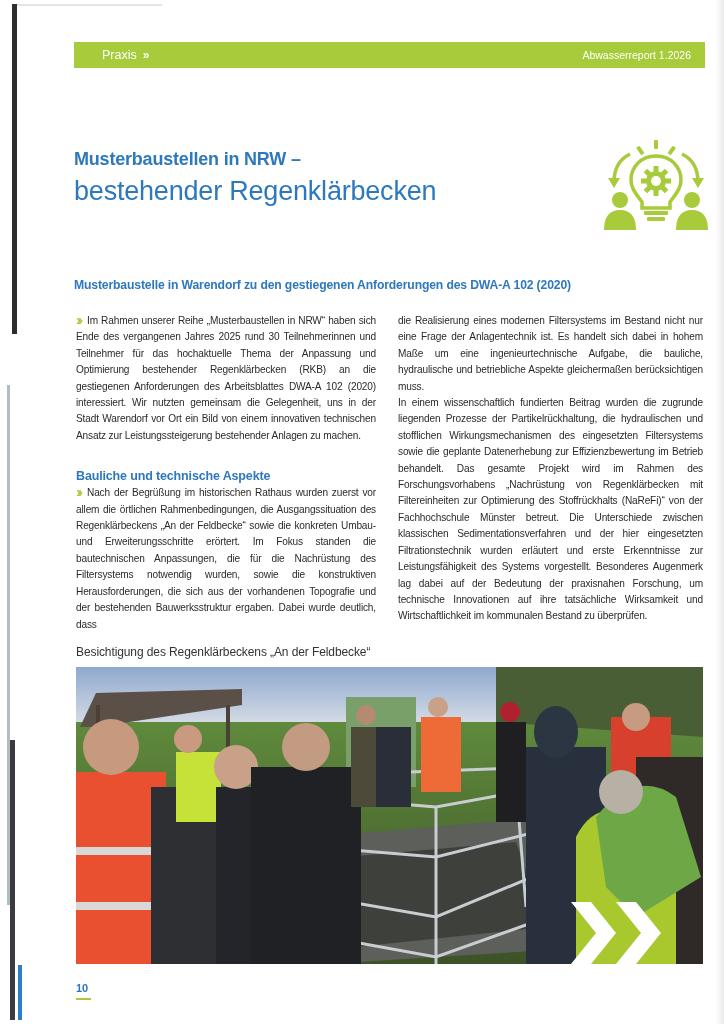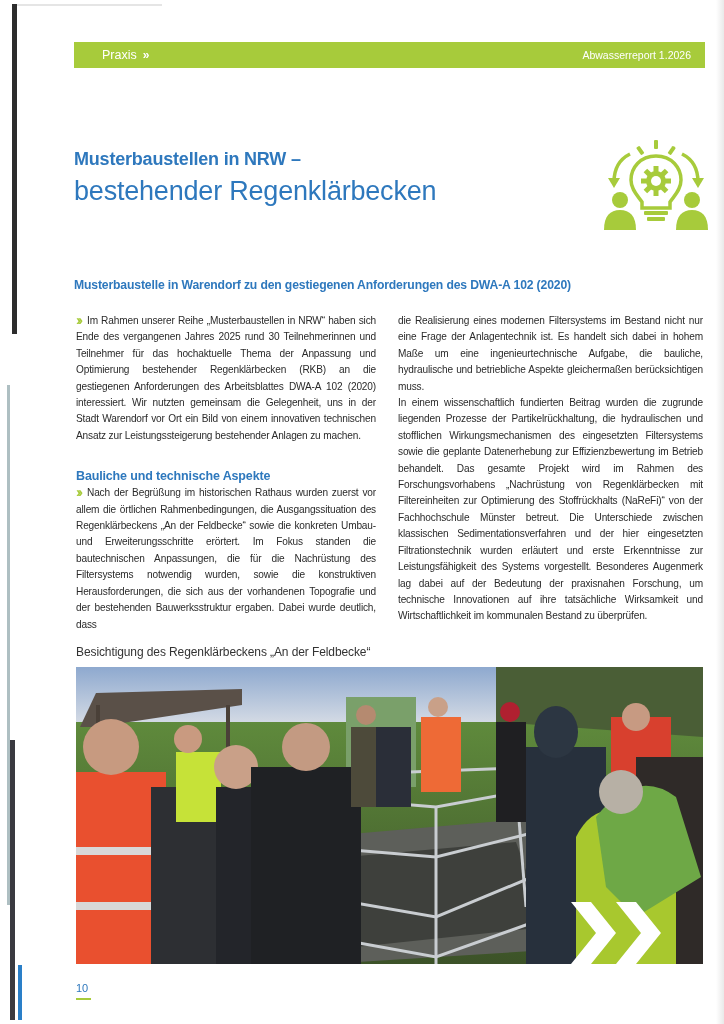--- a/index.html
+++ b/index.html
@@ -46,21 +46,21 @@
 
   
   .caption { position: absolute; left: 76px; top: 645px; font-size: 12px; color: #333; letter-spacing: -0.1px; }
 
   
   .photo { position: absolute; left: 76px; top: 667px; width: 627px; height: 297px; overflow: hidden;
     background: linear-gradient(180deg, #9fb6d6 0%, #c9d4e2 10%, #7f8d78 22%, #5e7a47 34%, #4a5a3a 55%, #3f4638 75%, #5a5e4a 100%);
   }
   .photo svg { position: absolute; left: 0; top: 0; }
 
-  .page-number { position: absolute; left: 76px; top: 982px; font-size: 11px; color: #2e78bd; font-weight: normal; text-align: center; }
+  .page-number { position: absolute; left: 76px; top: 982px; font-size: 11px; color: #2e78bd; font-weight: bold; text-align: center; }
   .page-number-underline { position: absolute; left: 76px; top: 998px; width: 15px; height: 2px; background: #a7cb3b; }
 </style>
 </head>
 <body>
 
 <div class="edge-top"></div>
 <div class="edge-dark-top"></div>
 <div class="edge-grey"></div>
 <div class="edge-dark-bottom"></div>
 <div class="edge-blue-bottom"></div>

